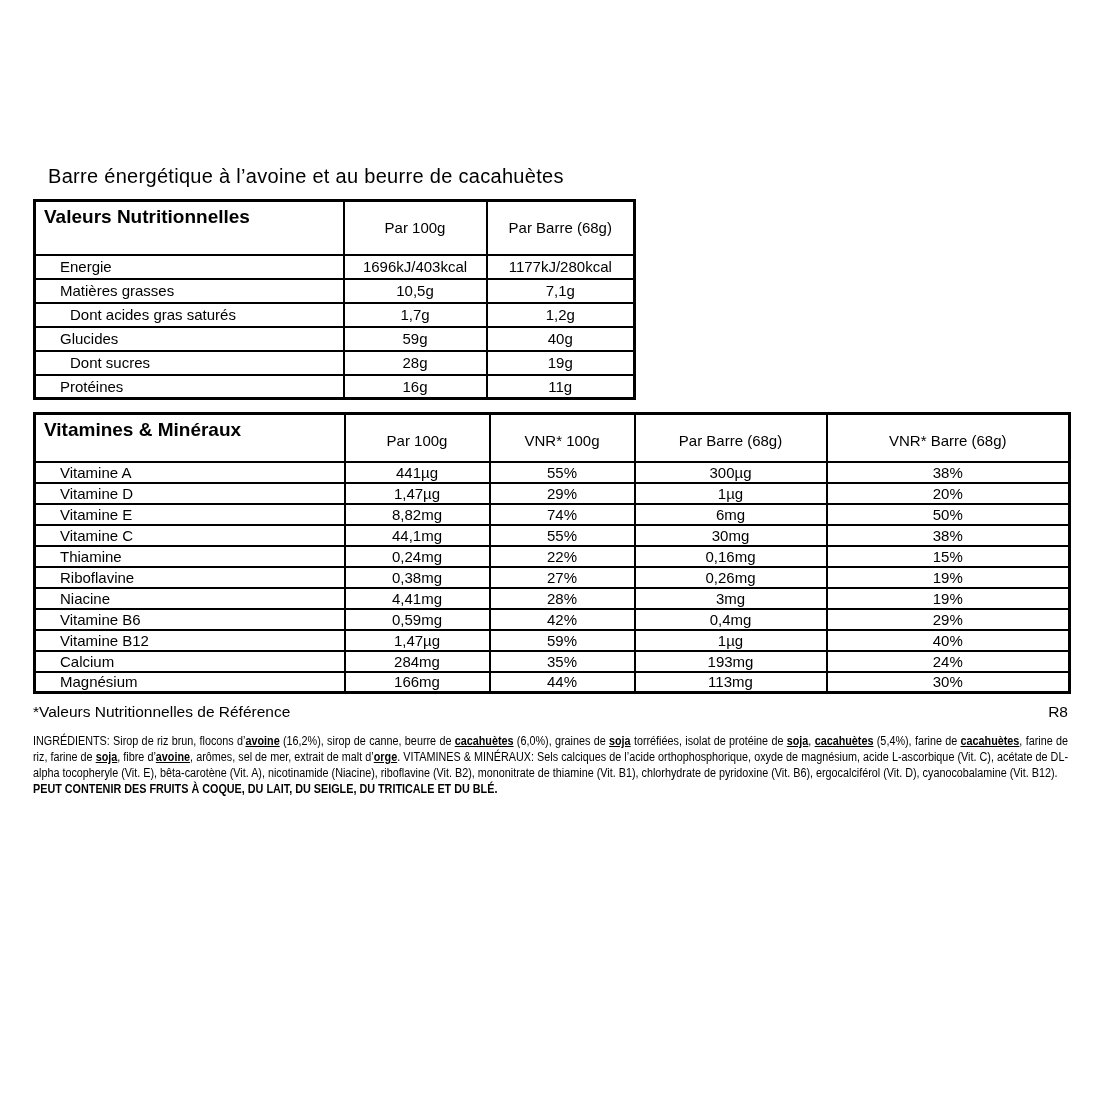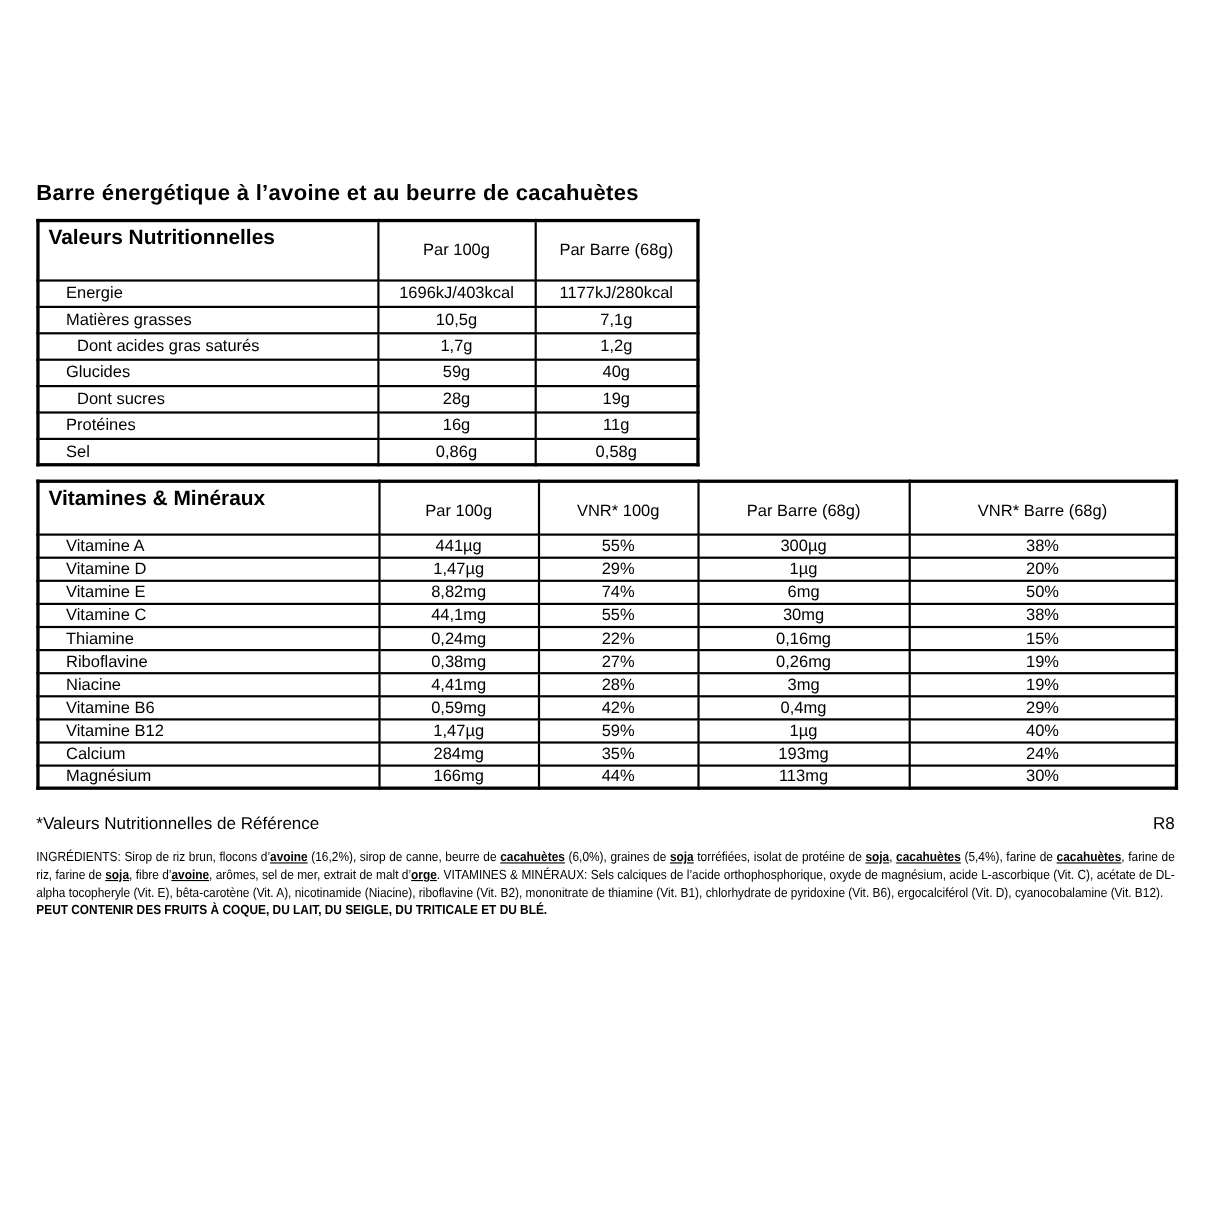--- a/index.html
+++ b/index.html
@@ -2,22 +2,22 @@
 <html><head>
 <meta charset="utf-8">
 <style>
   html,body { margin:0; padding:0; }
   body {
     width:1100px; height:1100px; background:#ffffff; color:#000;
     font-family:"Liberation Sans", sans-serif; position:relative; overflow:hidden;
   }
   .sheet { position:absolute; left:33px; top:165px; width:1035px; }
   .title {
-    font-size:20px; font-weight:bold; letter-spacing:0.3px;
-    margin:0 0 11px 0;
+    font-size:20px; font-weight:normal; letter-spacing:0.3px;
+    margin:0 0 11px 15px;
   }
   table { border-collapse:collapse; table-layout:fixed; border:3px solid #000; }
   .t1 { width:600px; margin-bottom:12px; }
   .t2 { width:1035px; }
   th, td { border:2px solid #000; overflow:hidden; white-space:nowrap; }
   th.main {
     font-size:19px; font-weight:bold; text-align:left;
     vertical-align:top; padding:4px 8px;
   }
   th.colhead {
@@ -27,21 +27,21 @@
   .t1 thead tr { height:54px; }
   .t1 tbody tr { height:24px; }
   .t2 thead tr { height:48px; }
   .t2 tbody tr { height:21px; }
   td { font-size:15px; padding:0 6px; }
   td.label { text-align:left;padding-left:24px; }
   td.label.indent { padding-left:34px; }
   td.val { text-align:center; }
   .footnote {
     display:flex; justify-content:space-between; align-items:baseline;
-    font-size:15.5px; margin-top:23px; width:1035px;
+    font-size:15.5px; margin-top:9px; width:1035px;
   }
   .ingredients-wrap {
     margin-top:12px; width:1150px;
     transform:scaleX(0.9); transform-origin:0 0;
   }
   .ingredients {
     font-size:12px; line-height:16px; text-align:justify; margin:0;
   }
   .allergen { font-weight:bold; text-decoration:underline; }
   .warning {
@@ -91,25 +91,20 @@
         </tr>
         <tr>
           <td class="label indent">Dont sucres</td>
           <td class="val">28g</td>
           <td class="val">19g</td>
         </tr>
         <tr>
           <td class="label">Protéines</td>
           <td class="val">16g</td>
           <td class="val">11g</td>
-        </tr>
-        <tr>
-          <td class="label">Sel</td>
-          <td class="val">0,86g</td>
-          <td class="val">0,58g</td>
         </tr>
       </tbody>
   </table>
 
   <table class="t2">
     <colgroup>
         <col style="width:310px">
         <col style="width:145px">
         <col style="width:145px">
         <col style="width:192px">

